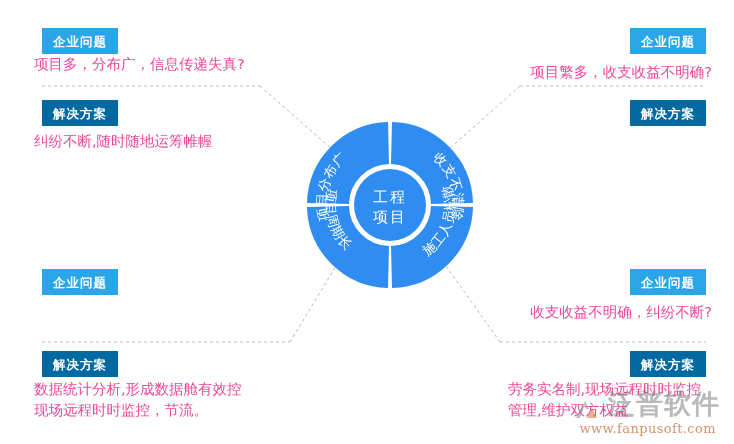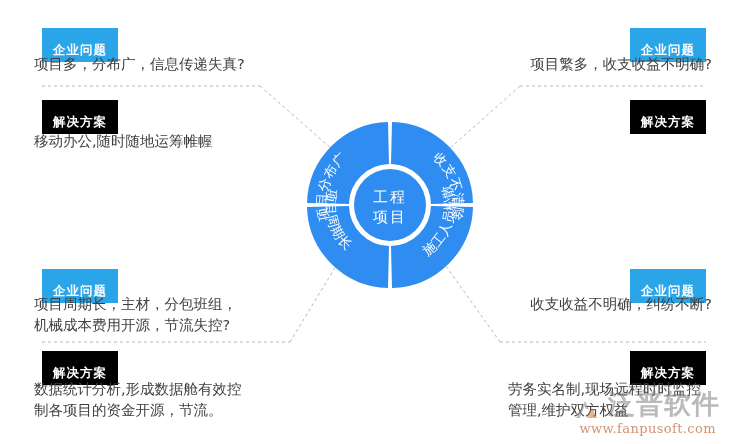--- a/index.html
+++ b/index.html
@@ -29,36 +29,36 @@
   }
 
   
   .badge {
     position: absolute;
     display: inline-block;
     color: #ffffff;
     font-size: 12.5px;
     font-weight: bold;
     letter-spacing: 1px;
-    padding: 16px 11px 5px 11px;
+    padding: 8px 11px 5px 11px;
     white-space: nowrap;
     line-height: 1;
   }
   .badge-problem { background: #2aa5e8; }
-  .badge-solution { background: #000000; font-family: Liberation Serif, serif; }
+  .badge-solution { background: #0369a1; font-family: Liberation Serif, serif; }
 
   
   .btext {
     position: absolute;
-    color: #404040;
+    color: #ec4899;
     font-size: 14.5px;
     line-height: 1.45;
     white-space: pre-line;
   }
-  .btext.right { text-align: right; }
+  .btext.right { text-align: right; margin-top: 8px; }
 
   
   #wheel {
     position: absolute;
     left: 307px;
     top: 122px;
     width: 166px;
     height: 166px;
   }
   #wheel svg { display: block; }
@@ -171,34 +171,32 @@
 
       <text class="hub-label" x="83" y="80">工程</text>
       <text class="hub-label" x="83" y="100">项目</text>
     </svg>
   </div>
 
   <div class="badge badge-problem" style="left:42px; top:28px;">企业问题</div>
   <div class="btext" style="left:34px; top:54px; width:280px;">项目多，分布广，信息传递失真?</div>
 
   <div class="badge badge-solution" style="left:42px; top:100px;">解决方案</div>
-  <div class="btext" style="left:34px; top:131px; width:280px;">移动办公,随时随地运筹帷幄</div>
+  <div class="btext" style="left:34px; top:131px; width:280px;">纠纷不断,随时随地运筹帷幄</div>
 
   <div class="badge badge-problem" style="right:28px; top:28px;">企业问题</div>
   <div class="btext right" style="right:22px; top:54px; width:300px;">项目繁多，收支收益不明确?</div>
 
   <div class="badge badge-solution" style="right:28px; top:100px;">解决方案</div>
 
   <div class="badge badge-problem" style="left:42px; top:269px;">企业问题</div>
-  <div class="btext" style="left:34px; top:294px; width:300px;">项目周期长，主材，分包班组，
-机械成本费用开源，节流失控?</div>
 
   <div class="badge badge-solution" style="left:42px; top:351px;">解决方案</div>
   <div class="btext" style="left:34px; top:379px; width:290px;">数据统计分析,形成数据舱有效控
-制各项目的资金开源，节流。</div>
+现场远程时时监控，节流。</div>
 
   <div class="badge badge-problem" style="right:28px; top:269px;">企业问题</div>
   <div class="btext right" style="right:22px; top:294px; width:300px;">收支收益不明确，纠纷不断?</div>
 
   <div class="badge badge-solution" style="right:28px; top:351px;">解决方案</div>
   <div class="btext" style="left:508px; top:379px; width:230px;">劳务实名制,现场远程时时监控
 管理,维护双方权益</div>
 
   <div id="watermark">
     <svg id="wm-mark" viewBox="0 0 26 24" xmlns="http://www.w3.org/2000/svg">

